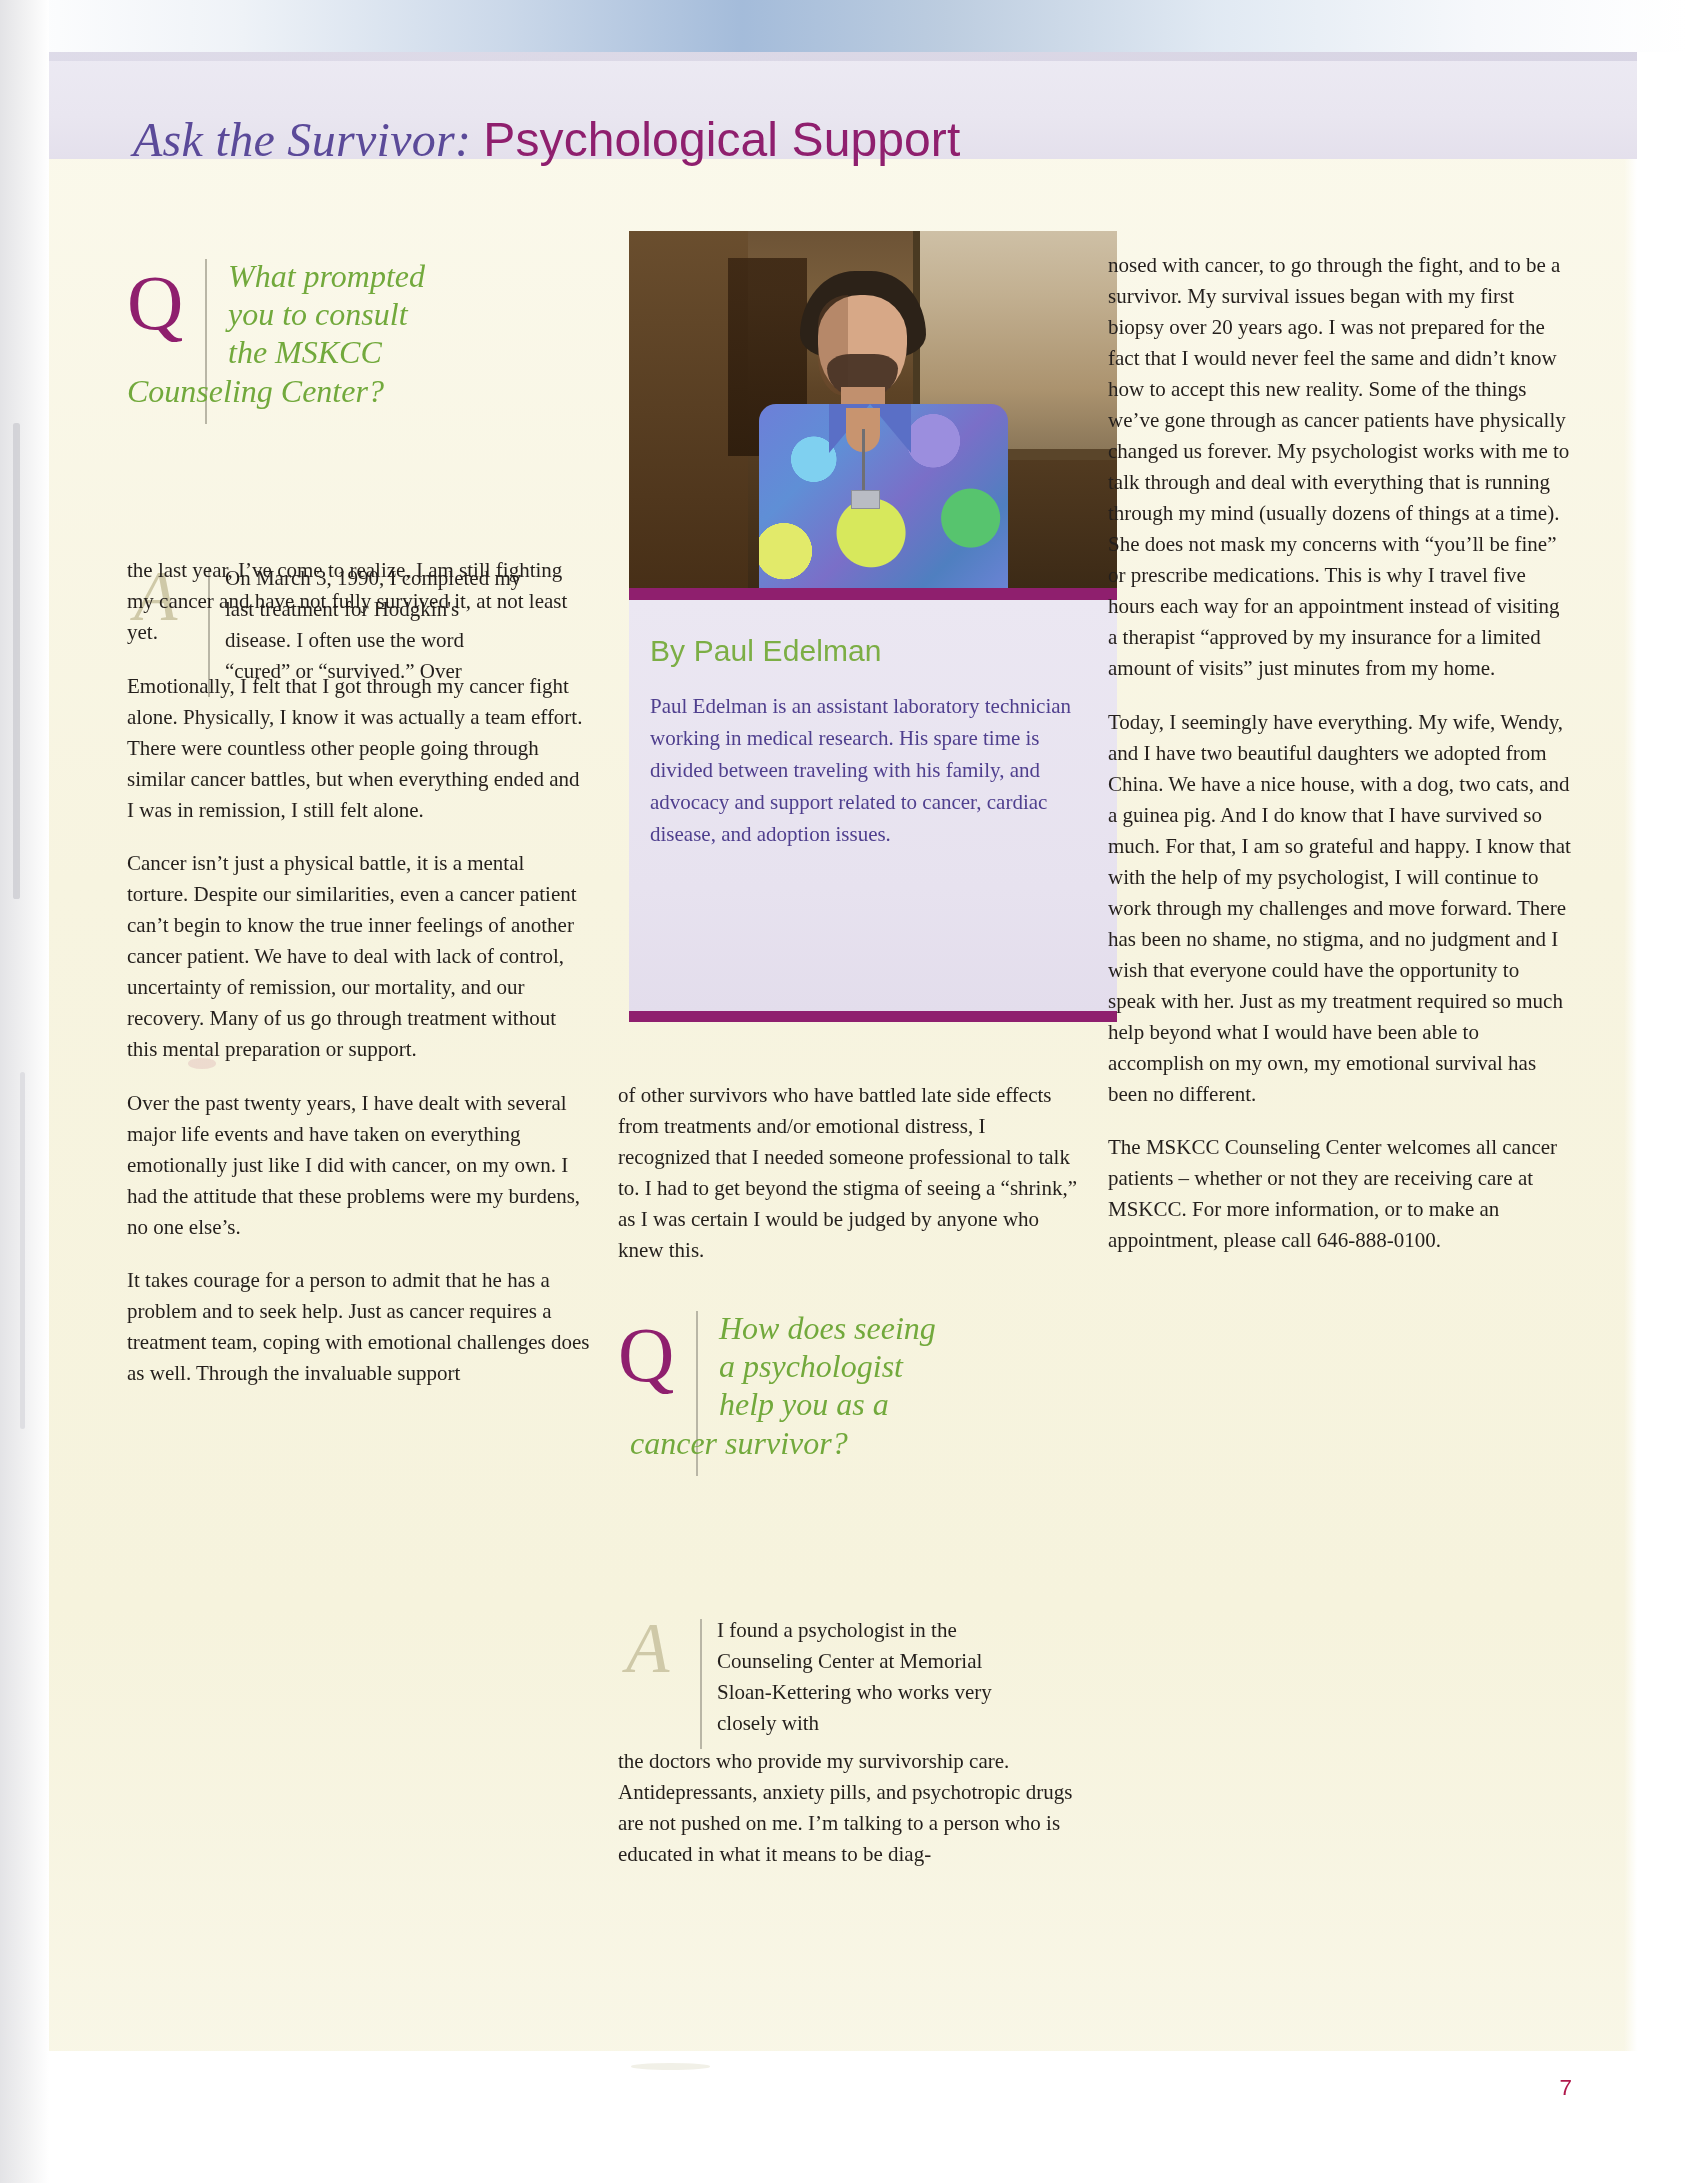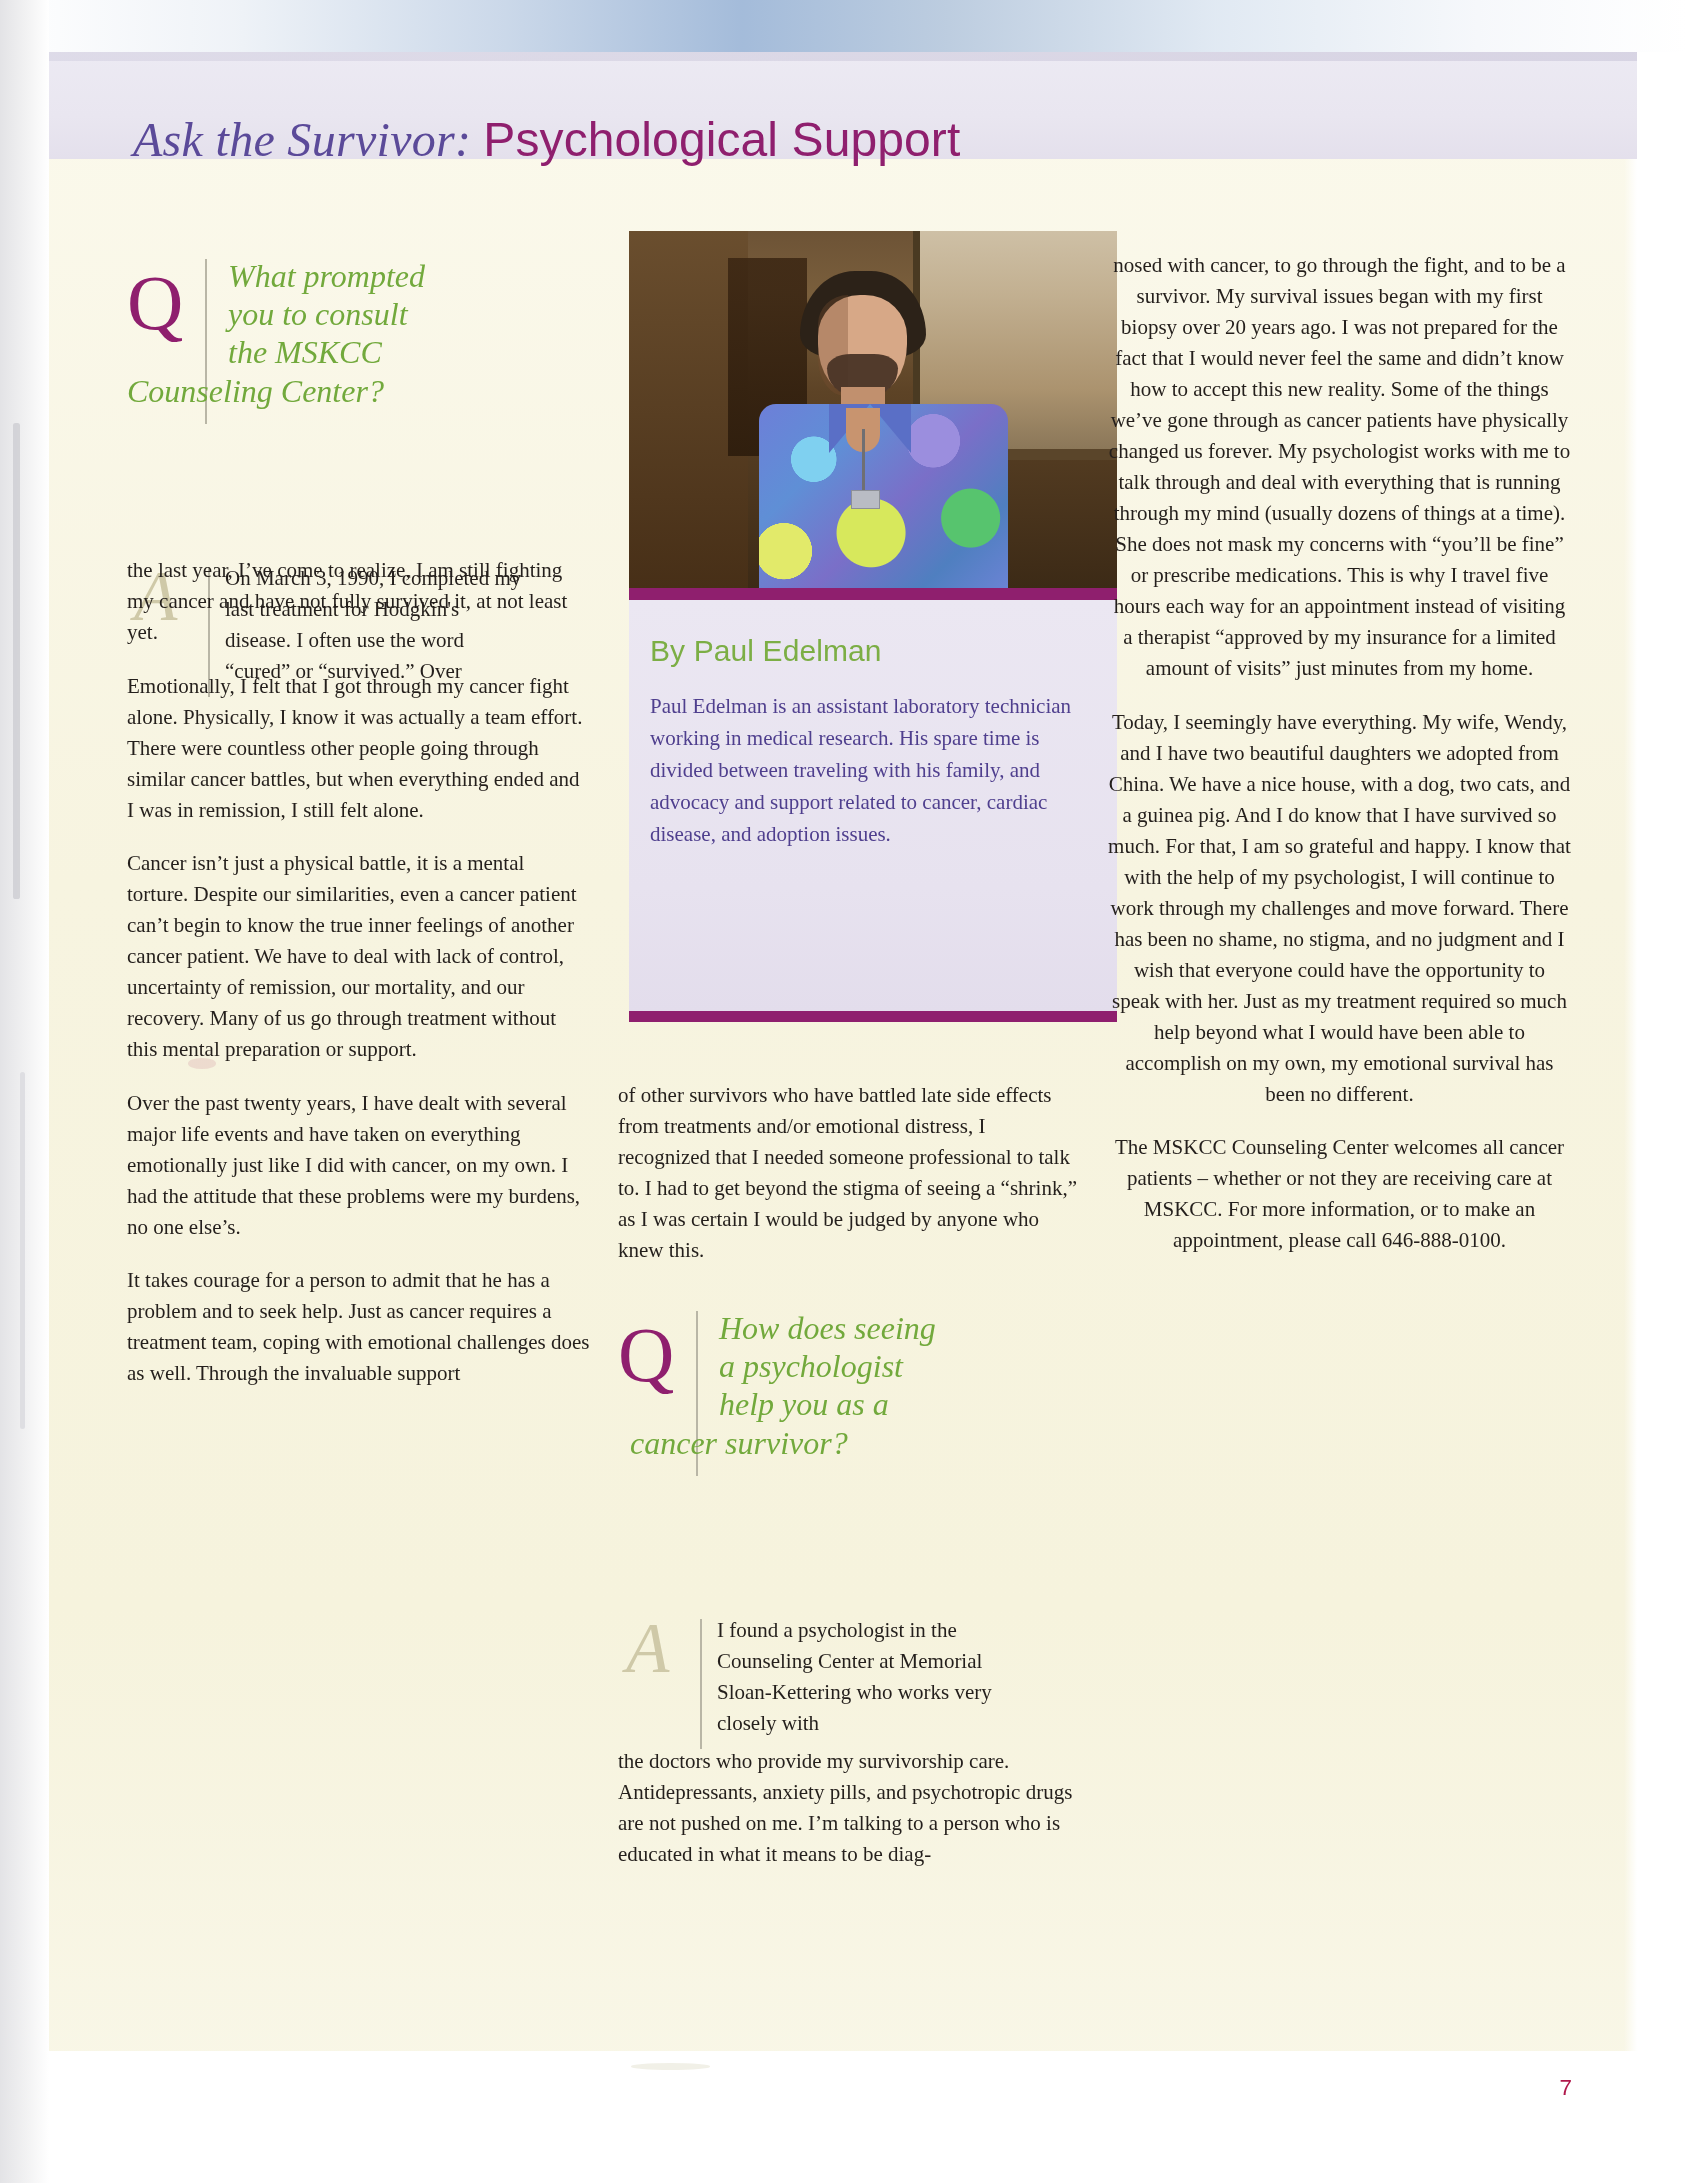--- a/index.html
+++ b/index.html
@@ -121,21 +121,21 @@
     font-size: 21px;
     line-height: 31px;
     color: #241f1c;
     text-align: left;
   }
   .col p {
     margin: 0 0 22.5px 0;
   }
   .col-left  { left: 78px;  top: 503px;  width: 463px; }
   .col-mid   { left: 569px;  top: 992px; width: 463px; margin-top: 36px; }
-  .col-right { left: 1059px; top: 198px;  width: 463px; text-align: center; }
+  .col-right { left: 1059px; top: 198px;  width: 463px; }
 
   
   .q-block {
     position: absolute;
   }
   .q-mark {
     position: absolute;
     font-family: "Liberation Serif", serif;
     font-size: 78px;
     color: #8f1f6e;

